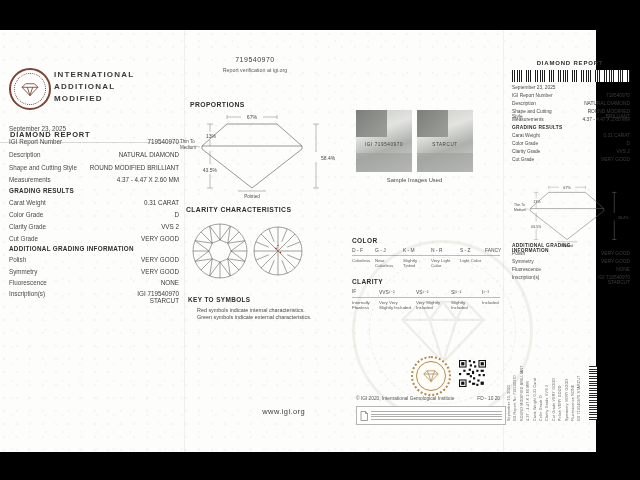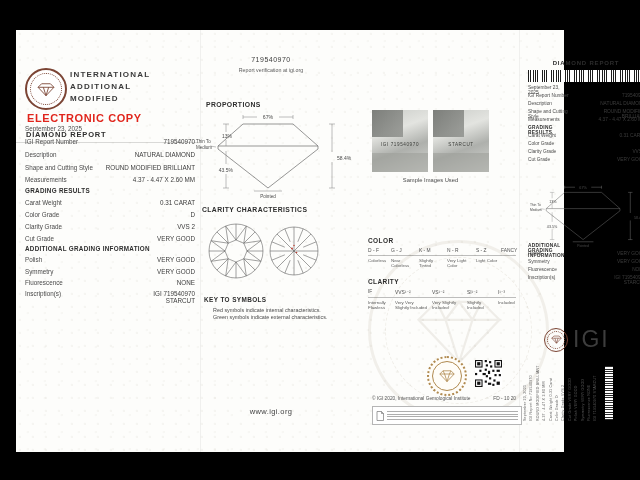--- a/index.html
+++ b/index.html
@@ -1,18 +1,18 @@
 <!DOCTYPE html>
 <html><head>
 <meta charset="utf-8">
 <style>
   html,body{margin:0;padding:0;}
   body{width:640px;height:480px;background:#000;position:relative;overflow:hidden;
        font-family:"Liberation Sans","DejaVu Sans",sans-serif;-webkit-font-smoothing:antialiased;}
-  .paper{position:absolute;left:0;top:30px;width:548px;height:422px;background:#fdfdfb;margin-left:16px;}
+  .paper{position:absolute;left:0;top:30px;width:596px;height:422px;background:#fdfdfb;}
   .paper::before{content:"";position:absolute;inset:0;pointer-events:none;opacity:.5;
     background-image:radial-gradient(circle at 30% 30%, rgba(150,140,115,.14) 0 1px, transparent 1.6px),
                      radial-gradient(circle at 70% 65%, rgba(150,140,115,.10) 0 1px, transparent 1.6px);
     background-size:13px 13px,17px 17px;}
   .abs{position:absolute;}
   .panel-divider{position:absolute;top:0;width:1px;height:422px;background:rgba(0,0,0,.05);}
   
   .wm-seal{position:absolute;left:352px;top:210px;width:175px;height:175px;border-radius:50%;
     border:3px solid rgba(140,120,90,.10);display:flex;align-items:center;justify-content:center;}
   .wm-seal::before{content:"";position:absolute;inset:14px;border-radius:50%;border:1px dashed rgba(140,120,90,.12);}
@@ -51,21 +51,21 @@
   .cgrid{grid-template-columns:20px 25px 25px 26px 22px 21px;}
   .qgrid{grid-template-columns:24px 34px 32px 28px 20px;}
   .rng{font-size:4.9px;color:#4f4f4f;}
   .lbl{font-size:4.4px;color:#5a5a5a;line-height:5.2px;}
   .scale-hr{height:1px;background:rgba(0,0,0,.25);margin:2px 0 2px 0;}
   .keyline{font-size:5.4px;color:#4a4a4a;line-height:7px;}
   
   .gold-seal{width:36px;height:36px;border-radius:50%;border:2px dotted #b08a50;position:relative;
     display:flex;align-items:center;justify-content:center;background:#fffdf8;}
   .gold-seal::before{content:"";position:absolute;inset:3px;border-radius:50%;border:1px solid #b08a50;}
-  .website{font-size:7.5px;color:#3f3f3f;letter-spacing:.4px;text-align:center;}
+  .website{font-size:7.5px;color:#3f3f3f;letter-spacing:.4px;text-align:right;}
   .copyright{font-size:4.8px;color:#555;}
   .formcode{font-size:4.8px;color:#555;text-align:right;}
   .disclaimer{position:absolute;border:1px solid #b5b5b5;display:flex;align-items:center;
     padding:2px 3px;gap:3px;background:#fff;}
   .fineprint{flex:1;display:flex;flex-direction:column;gap:1.6px;}
   .fineprint i{display:block;height:1px;background:#9a9a9a;opacity:.8;}
   
   .rp-title{font-size:6px;font-weight:bold;letter-spacing:.8px;color:#2d2d2d;text-align:center;}
   .barcode-h{background:repeating-linear-gradient(90deg,#1c1c1c 0 1px,#fff 1px 2.4px,#1c1c1c 2.4px 3px,#fff 3px 4.6px);}
   .barcode-v{background:repeating-linear-gradient(0deg,#2a2a2a 0 1px,#fff 1px 2.4px);}
@@ -97,21 +97,20 @@
       <svg width="18" height="15" viewBox="0 0 40 34">
         <path d="M10 4 L30 4 L38 12 L20 31 L2 12 Z M2 12 L38 12 M14 12 L20 31 M26 12 L20 31" stroke="#7b4434" stroke-width="2" fill="none"></path>
       </svg>
     </div>
   </div>
   <div class="abs org" style="left:54px;top:39px">
     <div>INTERNATIONAL</div>
     <div>ADDITIONAL</div>
     <div>MODIFIED</div>
   </div>
-  <div class="abs ecopy" style="left:11px;top:82px;color:#e0251c">ELECTRONIC COPY</div>
   <div class="abs doc-type" style="left:10px;top:100px">DIAMOND REPORT</div>
   <div class="hairline" style="left:0;top:112px;width:183px"></div>
 
   <div class="abs date" style="left:9px;top:94px;top:95px;transform:translateY(0);top:95px;"></div>
   <div class="abs date" style="left:9px;top:95px">September 23, 2025</div>
 
   <div class="row lrow" style="top:108px">
     <span>IGI Report Number</span>
     <span class="val">719540970</span>
   </div>
@@ -419,28 +418,20 @@
     <span class="val">NONE</span>
   </div>
   <div class="row rrow" style="top:245px">
     <span>Inscription(s)</span>
     <span class="val">
       <span style="display:block">IGI 719540970</span>
       <span style="display:block">STARCUT</span>
     </span>
   </div>
 
-  <div class="abs" style="left:528px;top:296px;display:flex;align-items:center;gap:5px">
-    <div class="mini-seal">
-      <svg width="11" height="9" viewBox="0 0 40 34">
-        <path d="M10 4 L30 4 L38 12 L20 31 L2 12 Z M2 12 L38 12 M14 12 L20 31 M26 12 L20 31" stroke="#7b4434" stroke-width="2.4" fill="none"></path>
-      </svg>
-    </div>
-    <div class="igi-word">IGI</div>
-  </div>
 
   <div class="rot-block" style="left:507px;top:333px">
     <span>September 23, 2025</span>
     <span>IGI Report No 719540970</span>
     <span>ROUND MODIFIED BRILLIANT</span>
     <span>4.37 - 4.47 X 2.60 MM</span>
     <span>Carat Weight 0.31 Carat</span>
     <span>Color Grade D</span>
     <span>Clarity Grade VVS 2</span>
     <span>Cut Grade VERY GOOD</span>

